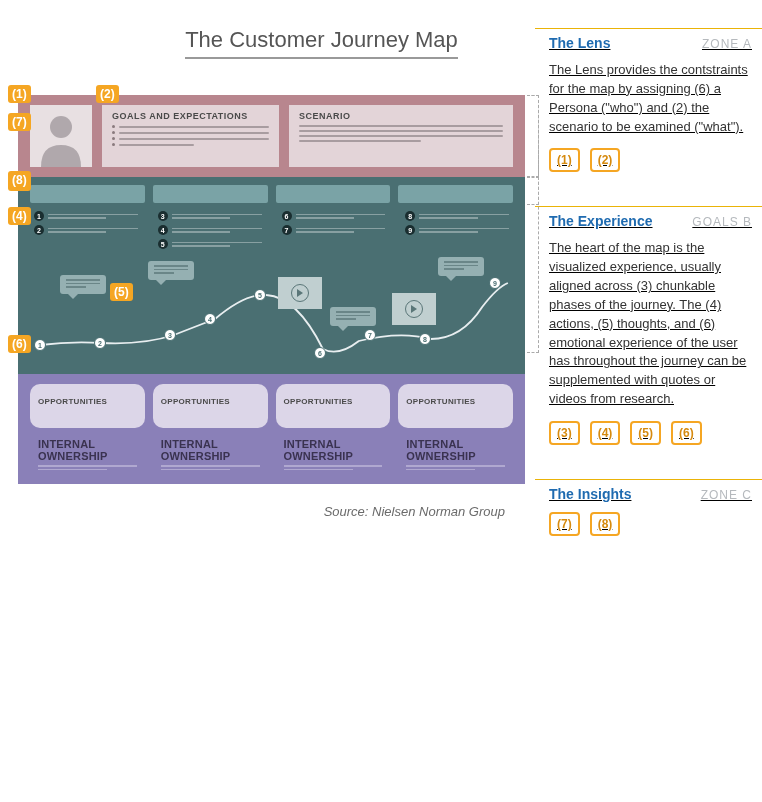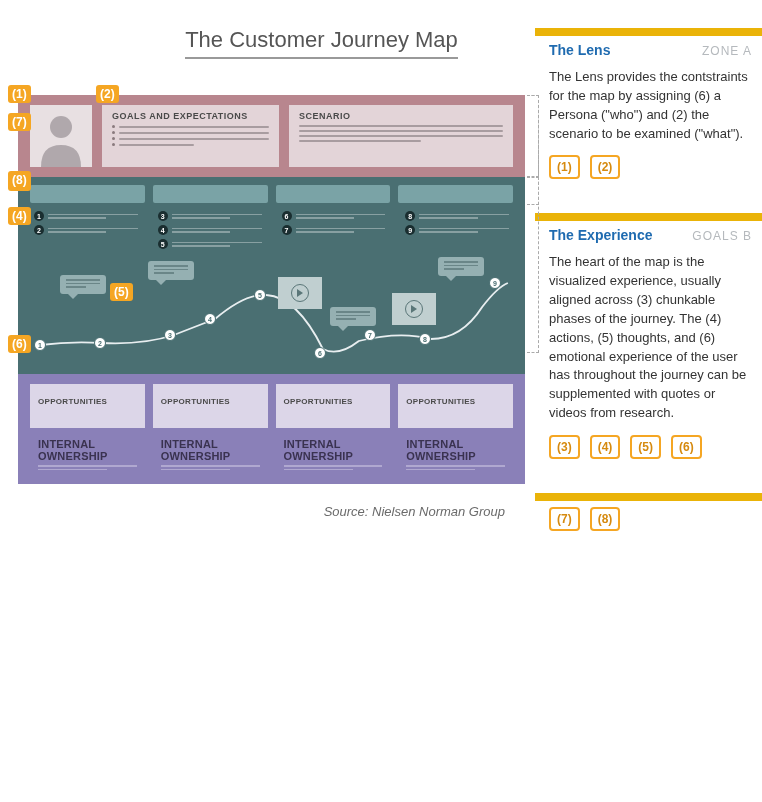--- a/index.html
+++ b/index.html
@@ -208,20 +208,21 @@
 }
 .opp-row, .own-row {
   display: flex;
   gap: 8px;
 }
 .opp-row { margin-bottom: 8px; }
 .opp {
   background: #dcd6e8;
   flex: 1;
   padding: 6px 8px 20px 8px;
+  border-radius: 10px;
 }
 .opp-label {
   font-size: 8px;
   letter-spacing: 0.3px;
   color: #4a4a4a;
   font-weight: 600;
 }
 .own {
   flex: 1;
   padding: 2px 8px;
@@ -250,23 +251,24 @@
   position: absolute;
   right: -14px;
   width: 12px;
   border-right: 1.5px dashed #aaa;
   border-top: 1.5px dashed #aaa;
   border-bottom: 1.5px dashed #aaa;
 }
 
 
 .zone {
-  border-top: 8px solid #eab308;
+  border-top: 1px solid #eab308;
   padding: 6px 10px 16px 14px;
   margin-bottom: 18px;
+  text-decoration: underline;
 }
 .zone-head {
   display: flex;
   justify-content: space-between;
   align-items: baseline;
   margin-bottom: 10px;
 }
 .zone-title {
   color: #1f6bb0;
   font-weight: 700;
@@ -536,19 +538,23 @@
       <p class="zone-desc">The heart of the map is the visualized experience, usually aligned across (3) chunkable phases of the journey. The (4) actions, (5) thoughts, and (6) emotional experience of the user has throughout the journey can be supplemented with quotes or videos from research.</p>
       <div class="zone-markers">
         <span class="zone-marker">(3)</span>
         <span class="zone-marker">(4)</span>
         <span class="zone-marker">(5)</span>
         <span class="zone-marker">(6)</span>
       </div>
     </div>
 
     <div class="zone">
+      <div class="zone-head">
+        <span class="zone-title">The Insights</span>
+        <span class="zone-tag">ZONE C</span>
+      </div>
       <div class="zone-markers">
         <span class="zone-marker">(7)</span>
         <span class="zone-marker">(8)</span>
       </div>
     </div>
   </div>
 </div>
 
 </body></html>

